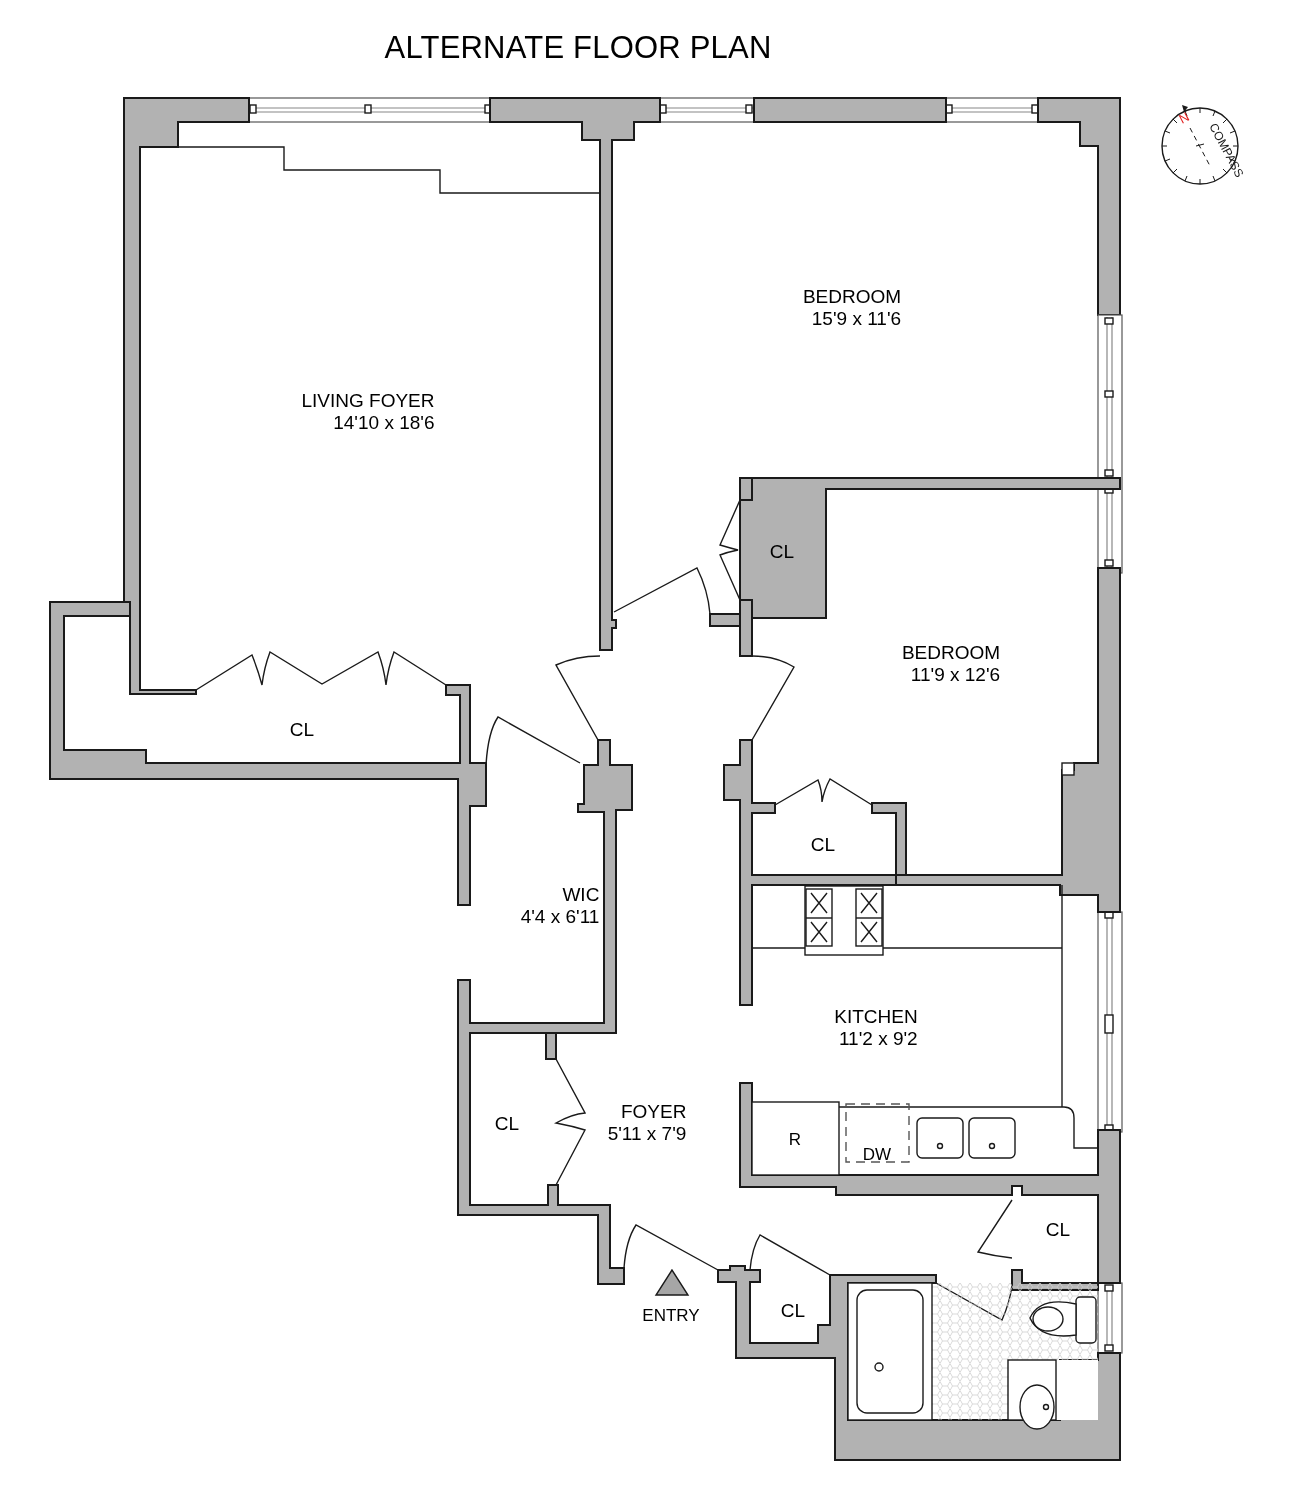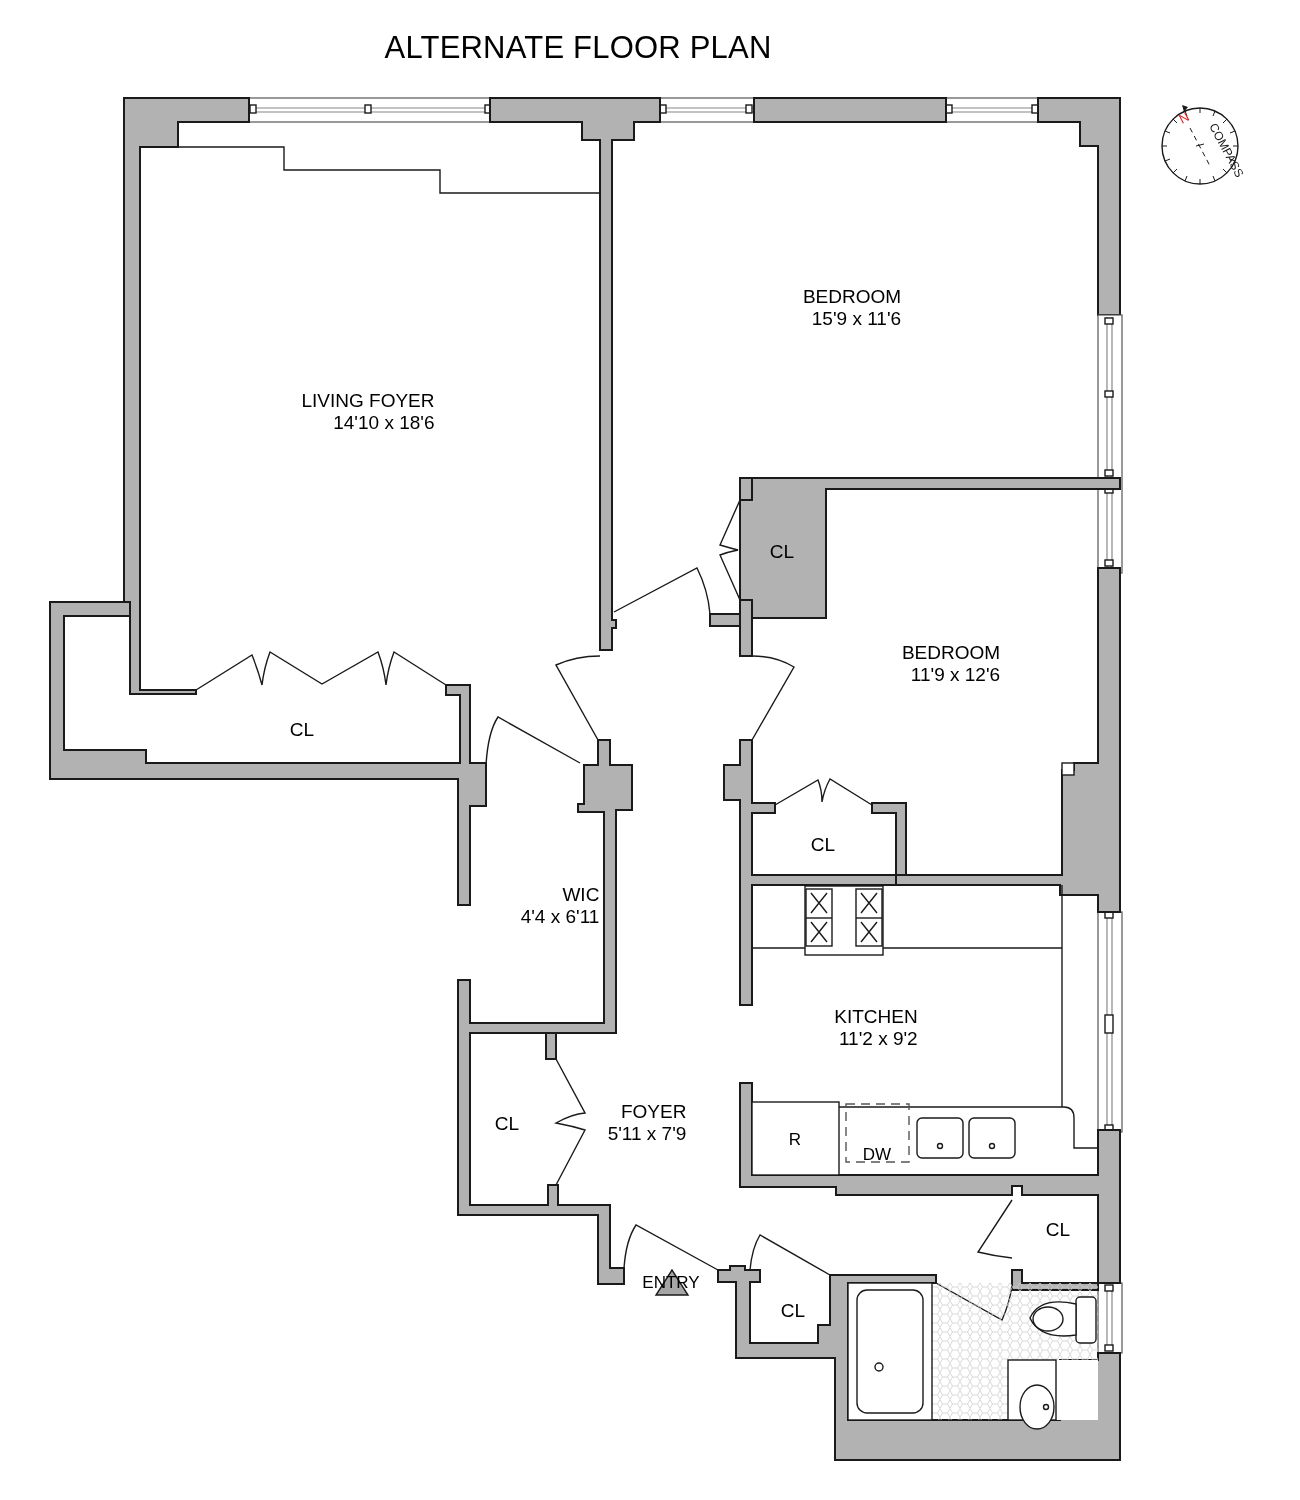--- a/index.html
+++ b/index.html
@@ -211,13 +211,13 @@
 <div class="label" style="left:302px; top:719px;">CL</div>
 <div class="label" style="left:782px; top:541px;">CL</div>
 <div class="label" style="left:823px; top:834px;">CL</div>
 <div class="label" style="left:507px; top:1113px;">CL</div>
 <div class="label" style="left:1058px; top:1219px;">CL</div>
 <div class="label" style="left:793px; top:1300px;">CL</div>
 
 <div class="label small" style="left:795px; top:1129px;">R</div>
 <div class="label small" style="left:877px; top:1126px;margin-top:18px;">DW</div>
 
-<div class="label small" style="left:671px; top:1272px;">ENTRY</div>
+<div class="label small" style="left:671px; top:1305px;">ENTRY</div>
 
 </body></html>

